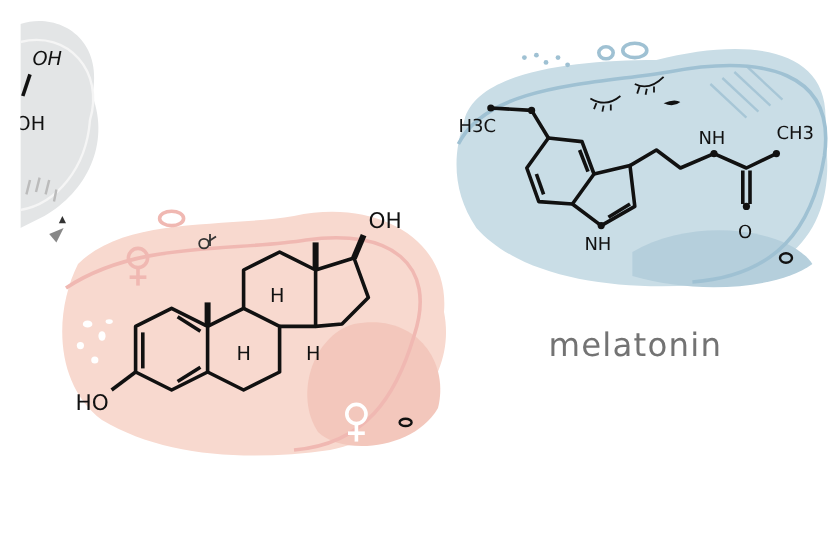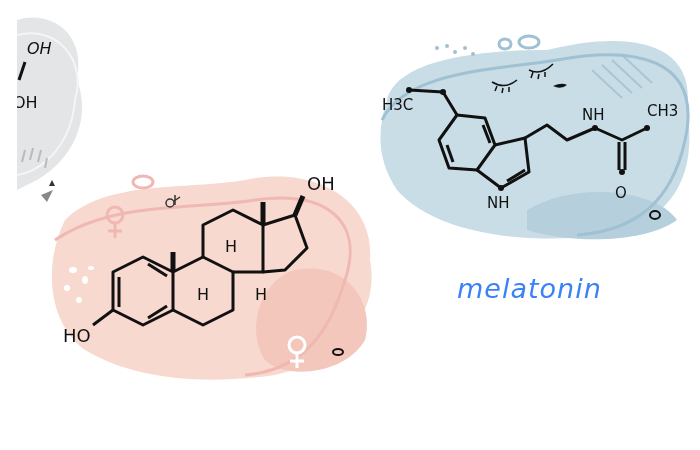--- a/index.html
+++ b/index.html
@@ -1,18 +1,18 @@
 <!DOCTYPE html>
 <html><head>
 <meta charset="utf-8">
 <style>
   html,body{margin:0;padding:0;background:#fff;}
   body{width:700px;height:450px;overflow:hidden;position:relative;font-family:"DejaVu Sans",sans-serif;}
   .stage{position:absolute;left:17px;top:0;width:700px;height:450px;}
-  .label{position:absolute;font-family:"DejaVu Sans",sans-serif;font-size:27px;color:#3b82f6;letter-spacing:1px;font-style:italic;}
+  .label{position:absolute;font-family:"DejaVu Sans",sans-serif;font-size:27px;color:#737373;letter-spacing:1px;}
   svg text{font-family:"DejaVu Sans",sans-serif;}
 </style>
 </head>
 <body>
 
 <div class="stage">
 
   <svg style="position:absolute;left:0;top:0" width="120" height="220" viewBox="0 0 120 220">
     <path d="M0,20 C30,10 70,30 60,80 C75,120 55,160 20,180 L0,190 Z" fill="#e3e5e6"></path>
     <path d="M0,35 C40,25 70,60 58,100 C55,140 30,170 0,175" fill="none" stroke="#f5f5f5" stroke-width="2"></path>

